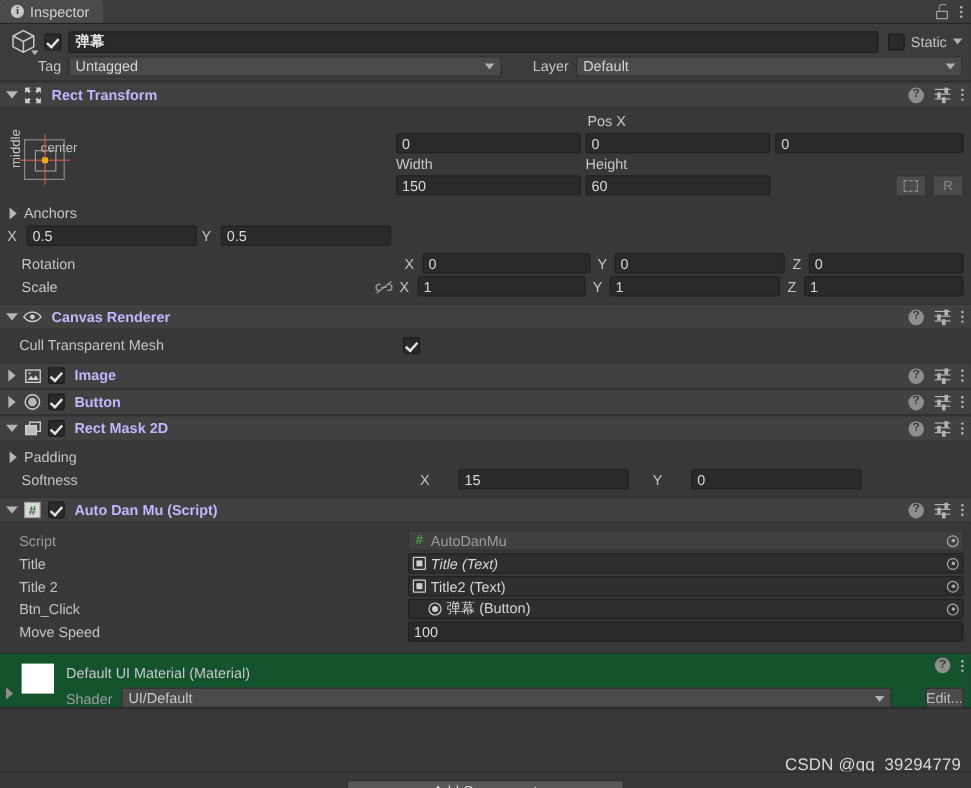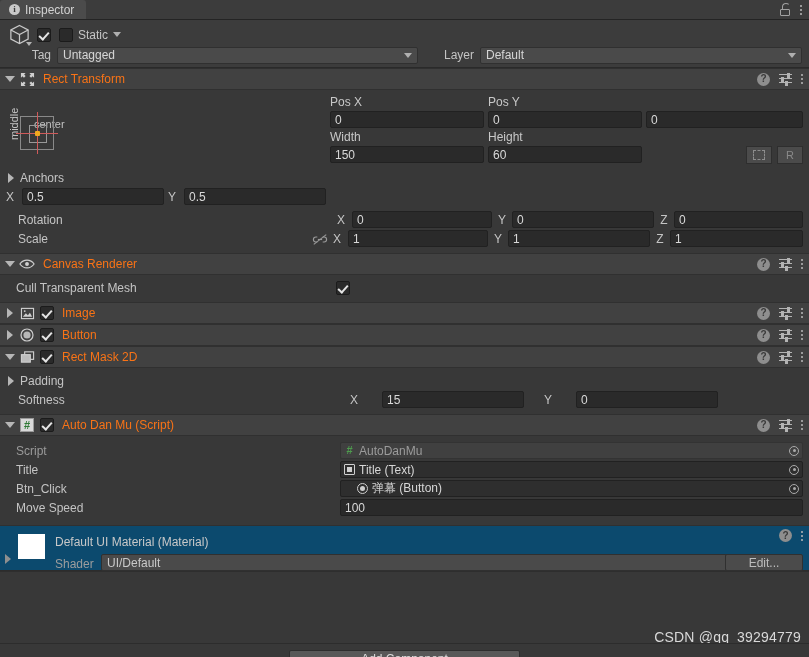--- a/index.html
+++ b/index.html
@@ -100,21 +100,21 @@
   }
   .dropdown .tri-down { position: absolute; right: 5px; top: 50%; margin-top: -2px; }
 
   
   .comp-header {
     height: 22px; background: #414141;
     border-top: 1px solid #303030; border-bottom: 1px solid #303030;
     display: flex; align-items: center; padding: 0 6px 0 5px;
   }
   .comp-header .title {
-    font-weight: normal; color: #f97316; font-size: 12px; margin-left: 8px;
+    font-weight: bold; color: #c4b5fd; font-size: 12px; margin-left: 8px;
   }
   .foldout {
     width: 0; height: 0; flex: none; margin-right: 4px;
     border-left: 5px solid transparent; border-right: 5px solid transparent;
     border-top: 6px solid #b6b6b6;
   }
   .foldout.closed {
     border-left: 6px solid #b6b6b6; border-right: none;
     border-top: 5px solid transparent; border-bottom: 5px solid transparent;
     margin-right: 6px; margin-left: 2px;
@@ -206,36 +206,36 @@
   .badge-btn {
     width: 11px; height: 11px; flex: none; border-radius: 50%;
     border: 1.3px solid #cfcfcf; position: relative;
   }
   .badge-btn::after {
     content:""; position: absolute; left: 2px; top: 2px; right: 2px; bottom: 2px;
     background: #cfcfcf; border-radius: 50%;
   }
 
   
-  .mat-block { background: #0c4a6e; border-top: 1px solid #303030; border-bottom: 1px solid #2c2c2c; position: relative; height: 46px; }
+  .mat-block { background: #14532d; border-top: 1px solid #303030; border-bottom: 1px solid #2c2c2c; position: relative; height: 46px; }
   .mat-swatch { position: absolute; left: 18px; top: 8px; width: 27px; height: 25px; background: #ffffff; }
   .mat-title { position: absolute; left: 55px; top: 9px; color: #c8c8c8; font-size: 12px; }
   .mat-foldout { position: absolute; left: 5px; top: 28px;
     width: 0; height: 0;
     border-left: 6px solid #8f8f8f;
     border-top: 5px solid transparent; border-bottom: 5px solid transparent; }
   .shader-lbl { position: absolute; left: 55px; top: 31px; color: #9d9d9d; font-size: 12px; }
   .shader-dd {
     position: absolute; left: 101px; top: 28px; right: 66px; height: 17px;
     background: #4a4a4a; border: 1px solid #303030; border-radius: 2px;
     display: flex; align-items: center; padding: 0 5px; color: #c9c9c9; font-size: 12px;
   }
   .shader-dd .tri-down { position: absolute; right: 5px; top: 50%; margin-top: -2px; }
   .edit-btn {
-    position: absolute; right: 6px; top: 28px; width: 78px; height: 17px;
+    position: absolute; right: 6px; top: 28px; width: 32px; height: 17px;
     background: #4b4b4b; border: 1px solid #303030; border-radius: 2px;
     display: flex; align-items: center; justify-content: center;
     color: #bdbdbd; font-size: 12px;
   }
   .mat-hdr-right { position: absolute; right: 6px; top: 3px; display: flex; align-items: center; gap: 9px; }
 
   .watermark {
     position: absolute; right: 8px; top: 629px;
     color: #d8d8d8; font-size: 14px; letter-spacing: .2px;
   }
@@ -272,20 +272,23 @@
 <div class="obj-header">
   <div class="obj-row1">
     <span class="cube-icon">
       <svg width="23" height="23" viewBox="0 0 24 24" fill="none" stroke="#c9c9c9" stroke-width="1.3">
         <path d="M12 2.6 21 7.3v9.4L12 21.4 3 16.7V7.3z"></path>
         <path d="M3 7.3 12 12l9-4.7M12 12v9.4"></path>
       </svg>
       <span class="dropdown-tri"></span>
     </span>
     <span class="chk on"></span>
+    <div class="name-field">
+      <span>弹幕</span>
+    </div>
     <div class="static-box">
       <span class="chk"></span>
       <span class="lbl">Static</span>
       <span class="tri-down"></span>
     </div>
   </div>
   <div class="obj-row2">
     <span class="fld-label" style="width:50px;text-align:right;padding-right:6px;">Tag</span>
     <div class="dropdown" style="width:361px;">
       <span>Untagged</span>
@@ -337,21 +340,21 @@
         <div class="anchor-box">
           <span class="inner"></span>
           <span class="vline"></span>
           <span class="hline"></span>
           <span class="dot"></span>
         </div>
       </div>
     </div>
     <div class="rt-right">
 
-      <div class="row" style="height:16px;gap:4px;">
+      <div class="row" style="height:16px;gap:4px;flex-direction:column;">
         <span class="colhdr" style="width:154px;">Pos X</span>
         <span class="colhdr" style="width:154px;">Pos Y</span>
       </div>
       <div class="row" style="gap:4px;">
         <span class="inp" style="width:154px;">0</span>
         <span class="inp" style="width:154px;">0</span>
         <span class="inp" style="flex:1;">0</span>
       </div>
       <div class="row" style="height:16px;gap:4px;">
         <span class="colhdr" style="width:154px;">Width</span>
@@ -574,27 +577,35 @@
     <span class="lbl dim" style="width:334px;padding-left:10px;">Script</span>
     <span class="objfield disabled" style="flex:1;">
       <span class="badge-cs">#</span>
       <span>AutoDanMu</span>
       <span class="obj-sel"></span>
     </span>
   </div>
 
   <div class="row" style="gap:0;">
     <span class="lbl" style="width:334px;padding-left:10px;">Title</span>
-    <span class="objfield" style="flex:1;">
+    <span class="objfield" style="flex:1;font-style:italic;">
       <span class="badge-text"></span>
       <span>Title (Text)</span>
       <span class="obj-sel"></span>
     </span>
   </div>
 
+  <div class="row" style="gap:0;">
+    <span class="lbl" style="width:334px;padding-left:10px;">Title 2</span>
+    <span class="objfield" style="flex:1;">
+      <span class="badge-text"></span>
+      <span>Title2 (Text)</span>
+      <span class="obj-sel"></span>
+    </span>
+  </div>
 
   <div class="row" style="gap:0;">
     <span class="lbl" style="width:334px;padding-left:10px;">Btn_Click</span>
     <span class="objfield" style="flex:1;padding-left:16px;">
       <span class="badge-btn"></span>
       <span>弹幕 (Button)</span>
       <span class="obj-sel"></span>
     </span>
   </div>
 

